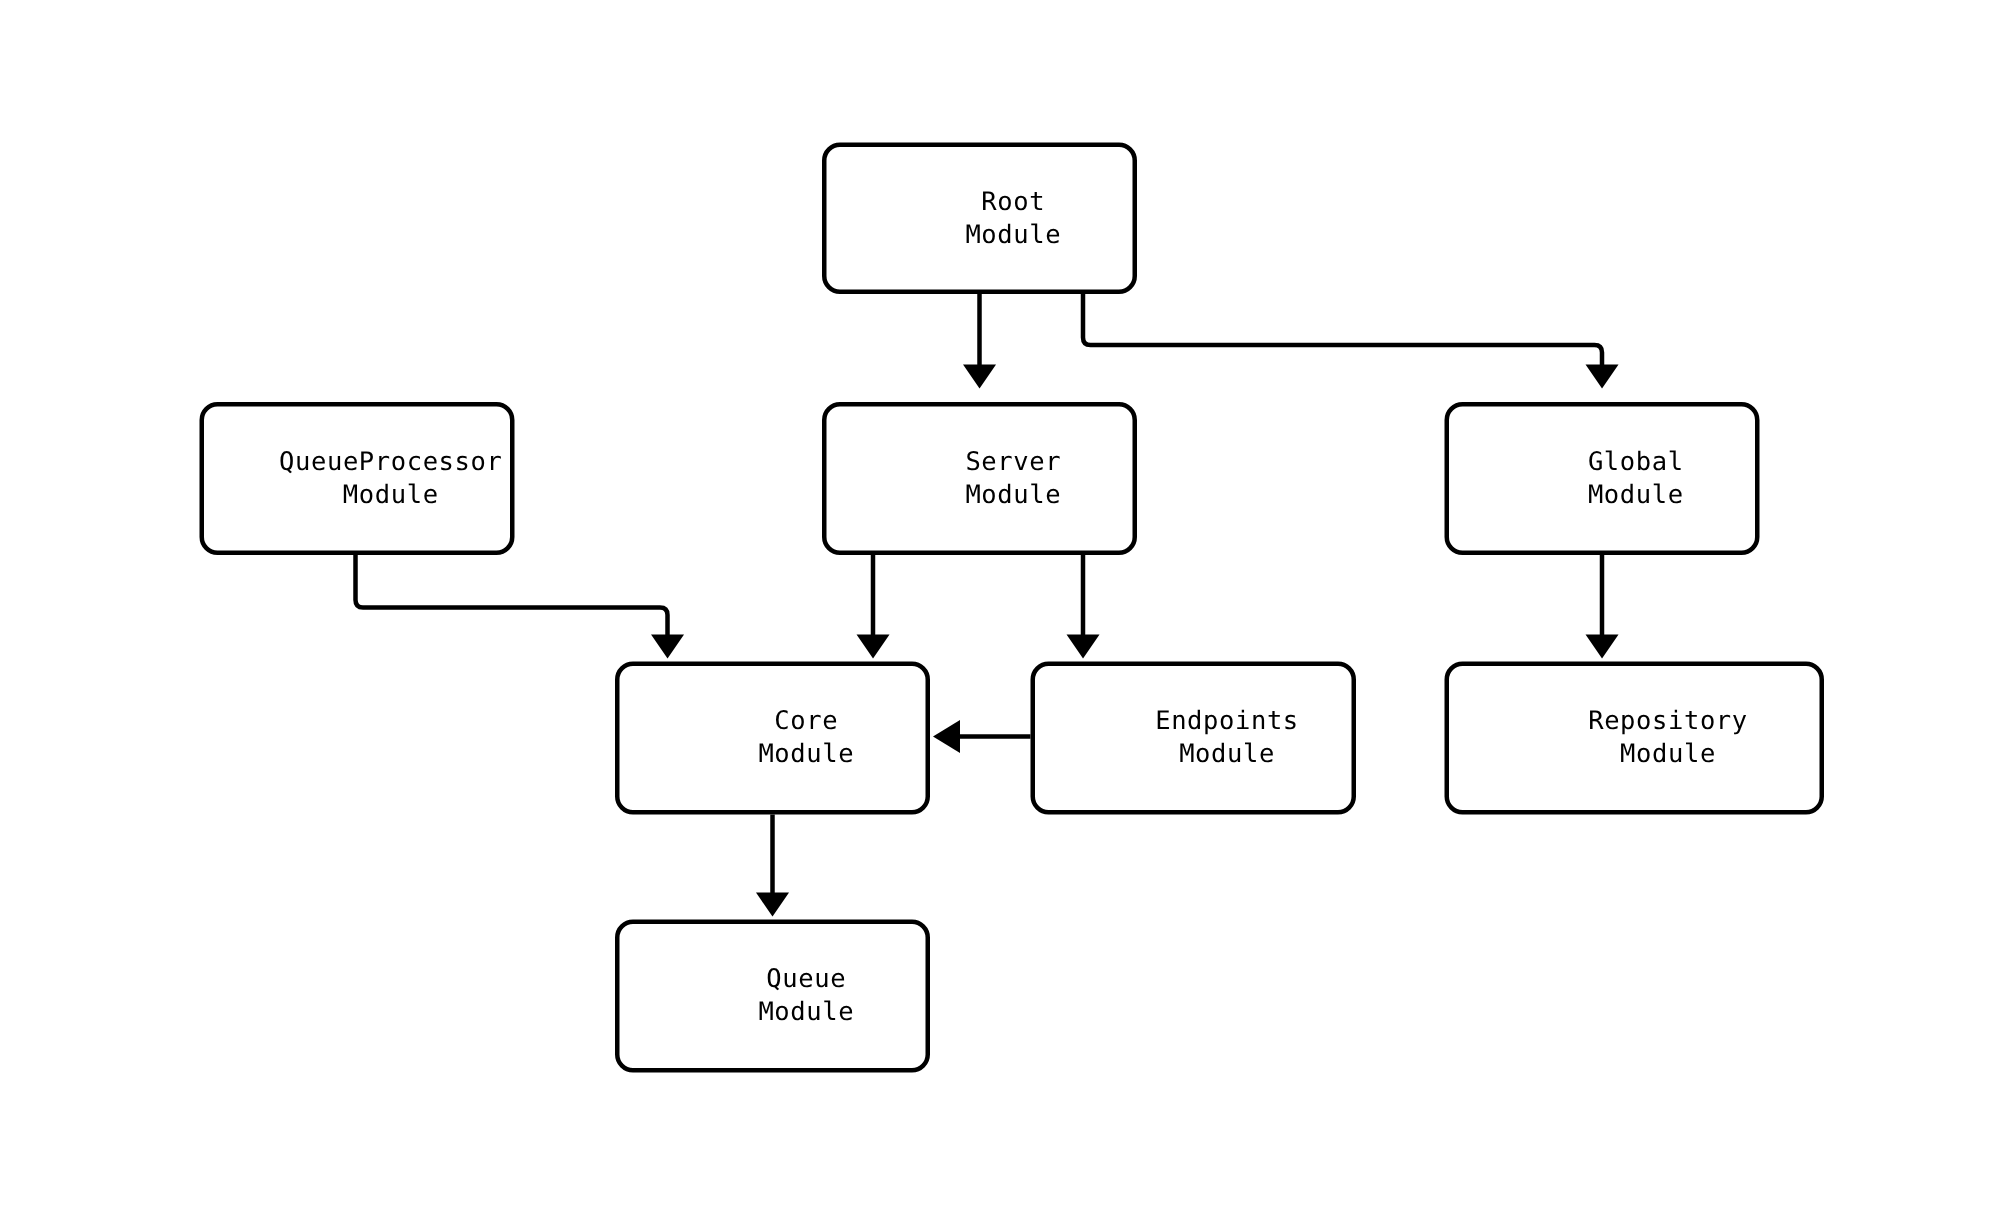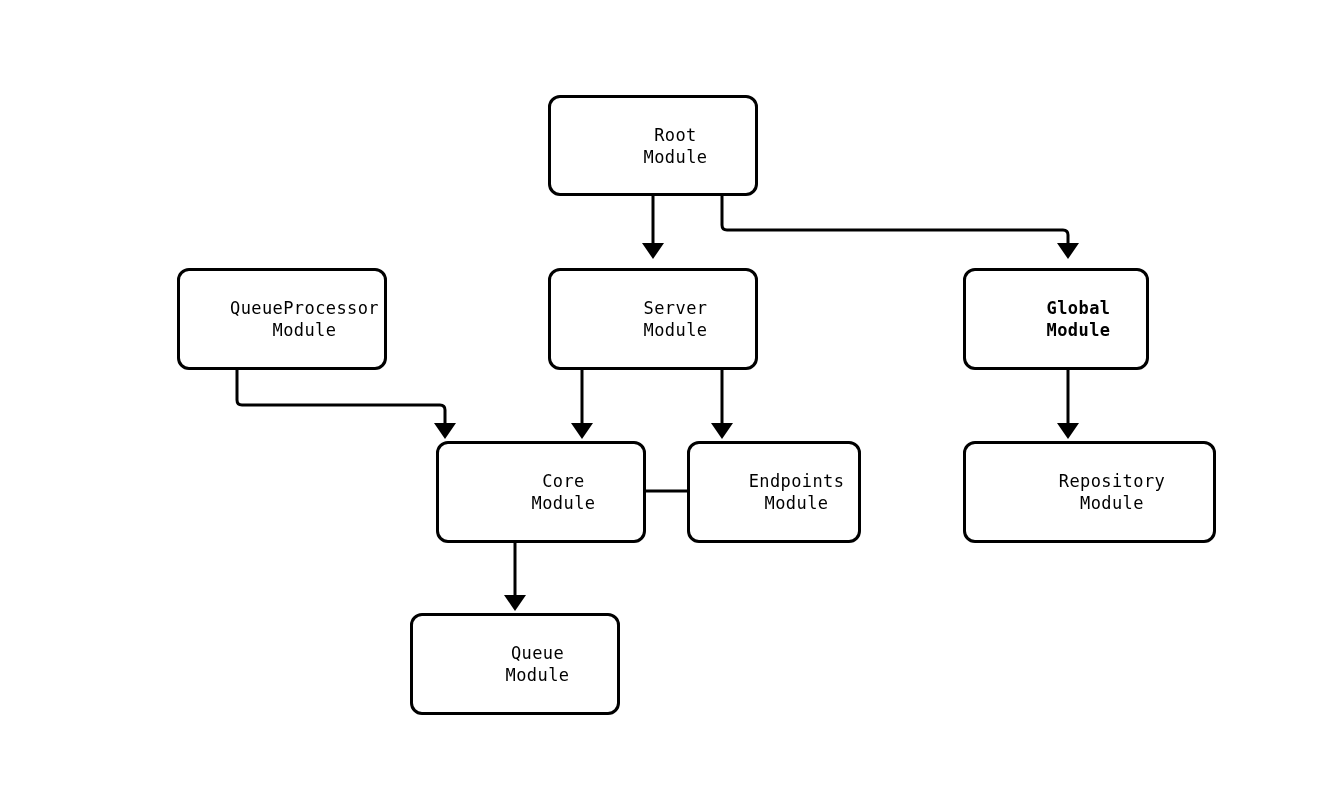--- a/index.html
+++ b/index.html
@@ -97,41 +97,41 @@
       <polygon points="504,595 526,595 515,611" fill="#000000"></polygon>
     </g>
 
   </svg>
 
   <div class="node" style="left:548px; top:95px; width:210px; height:101px;">
     <div class="node-label">Root
 Module</div>
   </div>
 
-  <div class="node" style="left:133px; top:268px; width:210px; height:102px;margin-left:44px;">
+  <div class="node" style="left:133px; top:268px; width:210px; height:102px;">
     <div class="node-label">QueueProcessor
 Module</div>
   </div>
 
   <div class="node" style="left:548px; top:268px; width:210px; height:102px;">
     <div class="node-label">Server
 Module</div>
   </div>
 
-  <div class="node" style="left:963px; top:268px; width:186px; height:102px;font-weight:bold;">
+  <div class="node" style="left:963px; top:268px; width:210px; height:102px;">
     <div class="node-label">Global
 Module</div>
   </div>
 
-  <div class="node" style="left:410px; top:441px; width:210px; height:102px;margin-left:26px;">
+  <div class="node" style="left:410px; top:441px; width:210px; height:102px;">
     <div class="node-label">Core
 Module</div>
   </div>
 
-  <div class="node" style="left:687px; top:441px; width:174px; height:102px;">
+  <div class="node" style="left:687px; top:441px; width:217px; height:102px;">
     <div class="node-label">Endpoints
 Module</div>
   </div>
 
   <div class="node" style="left:963px; top:441px; width:253px; height:102px;">
     <div class="node-label">Repository
 Module</div>
   </div>
 
   <div class="node" style="left:410px; top:613px; width:210px; height:102px;">

